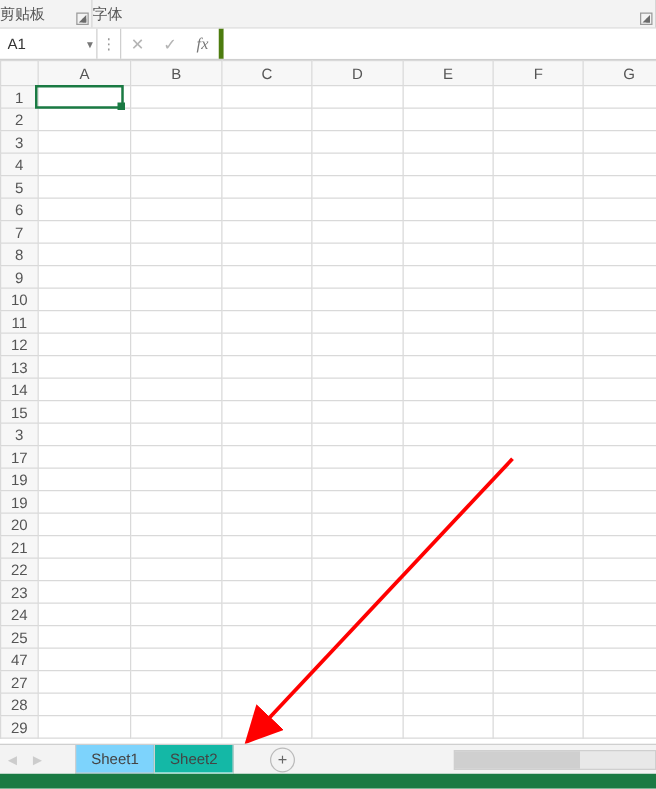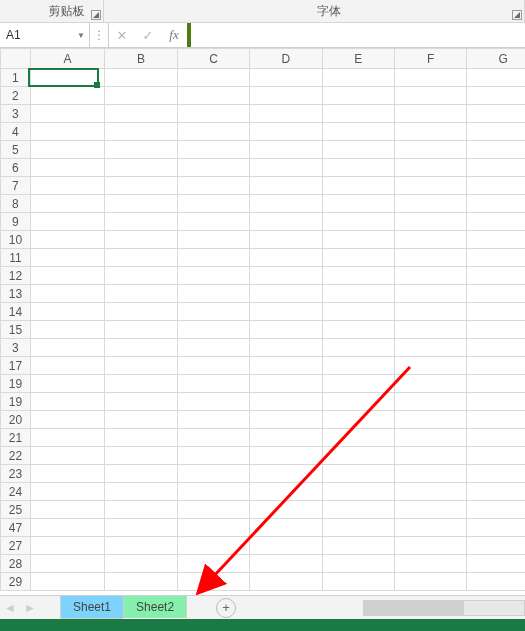--- a/index.html
+++ b/index.html
@@ -17,25 +17,24 @@
   
   .ribbon-labels {
     display: flex;
     height: 22px;
     background: #f3f3f3;
     border-bottom: 1px solid #d6d6d6;
   }
   .ribbon-group {
     display: flex;
     align-items: center;
-    justify-content: center;
+    justify-content: flex-start;
     position: relative;
     color: #555;
     font-size: 12px;
-    padding-left: 30px;
   }
   .rg-clipboard { width: 73px; }
   .rg-font      { flex: 1; }
   .rg-align     { width: 130px; }
   .ribbon-group .launcher {
     position: absolute;
     right: 2px;
     bottom: 2px;
     width: 10px;
     height: 10px;
@@ -60,21 +59,21 @@
 
   
   .formula-row {
     display: flex;
     align-items: stretch;
     height: 24px;
     border-bottom: 1px solid #cfcfcf;
     background: #fff;
   }
   .name-box {
-    width: 90px;
+    width: 78px;
     border-right: 1px solid #cfcfcf;
     display: flex;
     align-items: center;
     padding: 0 4px;
     box-sizing: border-box;
     position: relative;
   }
   .name-box input {
     border: none;
     outline: none;
@@ -206,21 +205,21 @@
   .sheet-tab {
     padding: 4px 12px;
     border: 1px solid #cfcfcf;
     border-top: none;
     background: #7dd3fc;
     color: #444;
     margin-right: -1px;
     position: relative;
   }
   .sheet-tab.active {
-    background: #86efac;
+    background: #14b8a6;
     border-bottom: 1px solid #fff;
     font-weight: 500;
   }
   .add-sheet {
     width: 18px;
     height: 18px;
     border: 1px solid #bbb;
     border-radius: 50%;
     display: flex;
     align-items: center;

